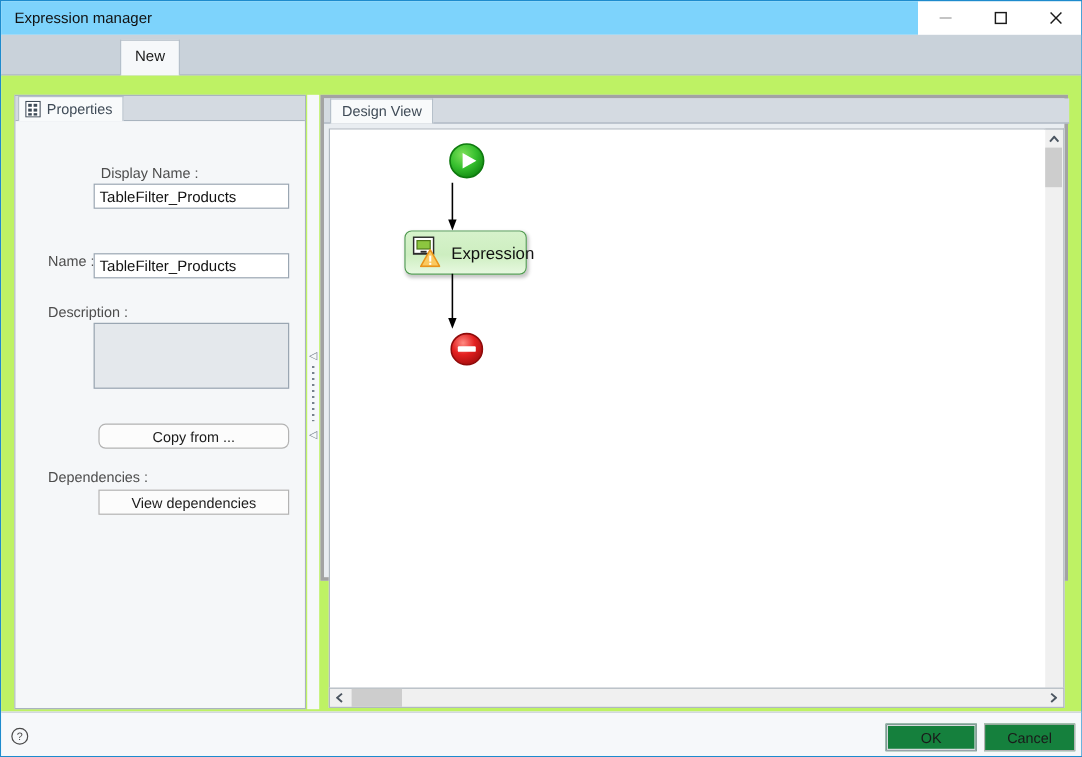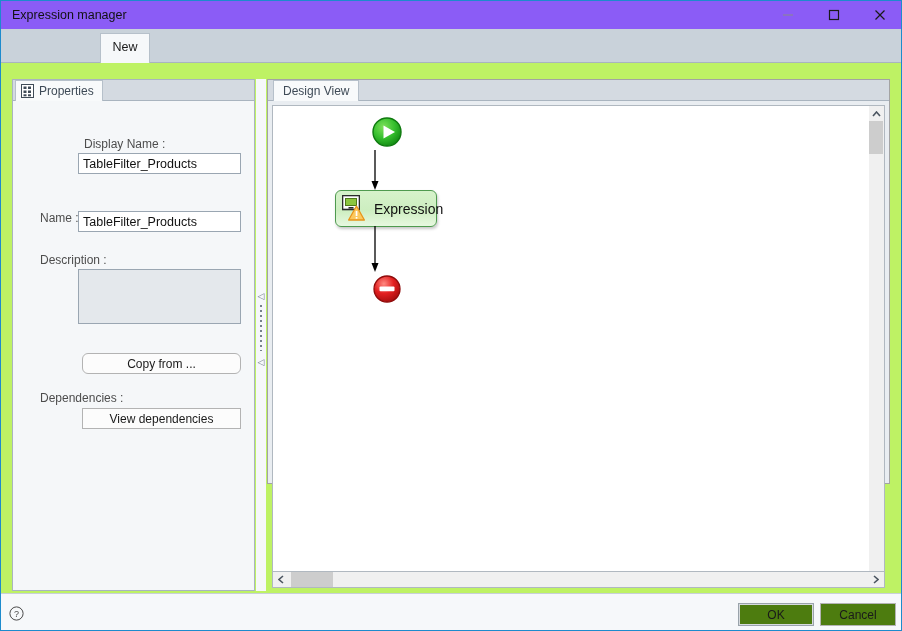--- a/index.html
+++ b/index.html
@@ -24,22 +24,22 @@
     width: 902px; height: 631px;
     box-sizing: border-box;
     border: 1px solid #1d8bcd;
     background: #ffffff;
   }
 
   
   #titlebar {
     position: absolute;
     left: 0; top: 0;
-    width: 900px; height: 28px;
-    background: #8b5cf6;
+    width: 764px; height: 28px;
+    background: #7dd3fc;
   }
   #title-text {
     position: absolute;
     left: 11px; top: 7px;
     font-size: 12.5px;
     color: #111111;
     white-space: nowrap;
   }
   .wbtn {
     position: absolute;
@@ -206,21 +206,21 @@
       to bottom, #75808c 0px, #75808c 2px, transparent 2px, transparent 5px);
     cursor: default;
   }
 
   
   #design-panel {
     position: absolute;
     left: 266px; top: 16px;
     width: 623px; height: 405px;
     box-sizing: border-box;
-    border: 1px solid #a3a3a3;
+    border: 3px solid #a3a3a3;
     background: #e9edf1;
   }
   #design-tabrow {
     position: absolute;
     left: 0; top: 0;
     width: 621px; height: 21px;
     background: #d4dae1;
     border-bottom: 1px solid #a9b4bf;
     box-sizing: border-box;
   }
@@ -362,21 +362,21 @@
     cursor: default;
   }
   .dlg-btn {
     position: absolute;
     top: 9px;
     height: 23px;
     box-sizing: border-box;
     font-family: "Liberation Sans", sans-serif;
     font-size: 12px;
     color: #1a1a1a;
-    background: #4d7c0f;
+    background: #15803d;
     border: 1px solid #b3b3b3;
     cursor: default;
     padding: 0;
   }
   #btn-ok {
     left: 737px; width: 76px;
     border: 1px solid #9aa3ab;
     box-shadow: 0 0 0 1px #d6dadd inset;
   }
   #btn-cancel { left: 819px; width: 76px; }

